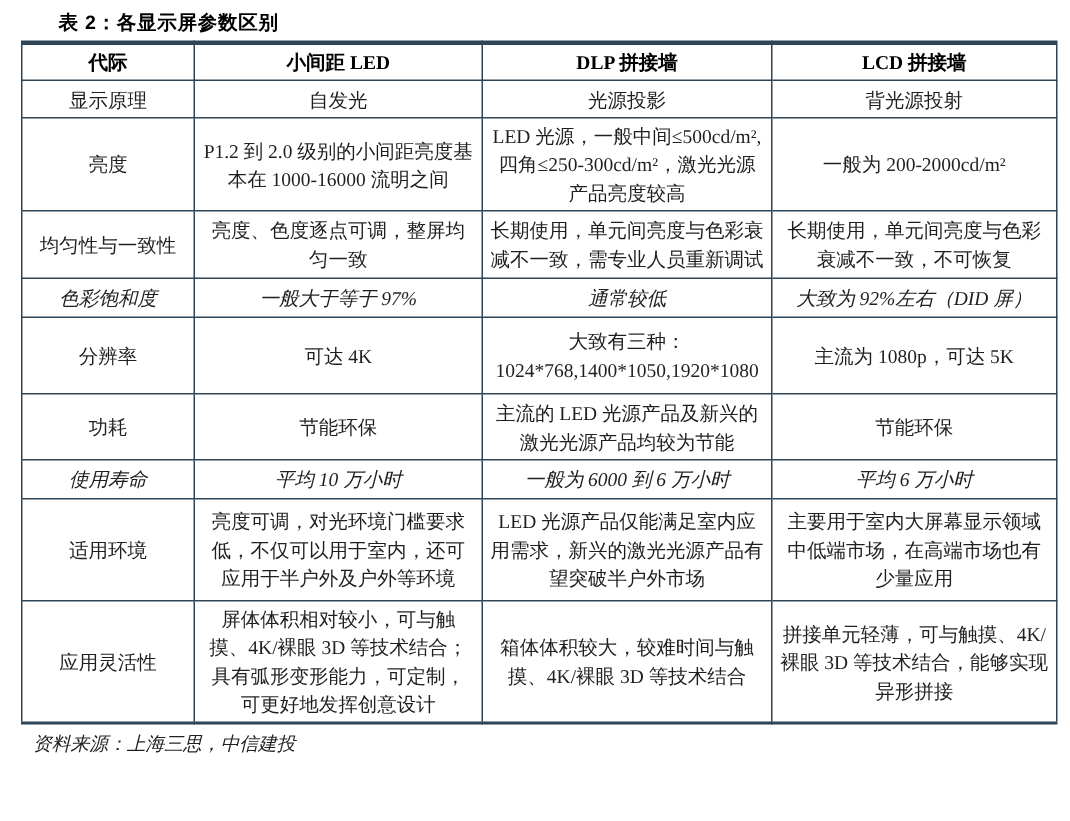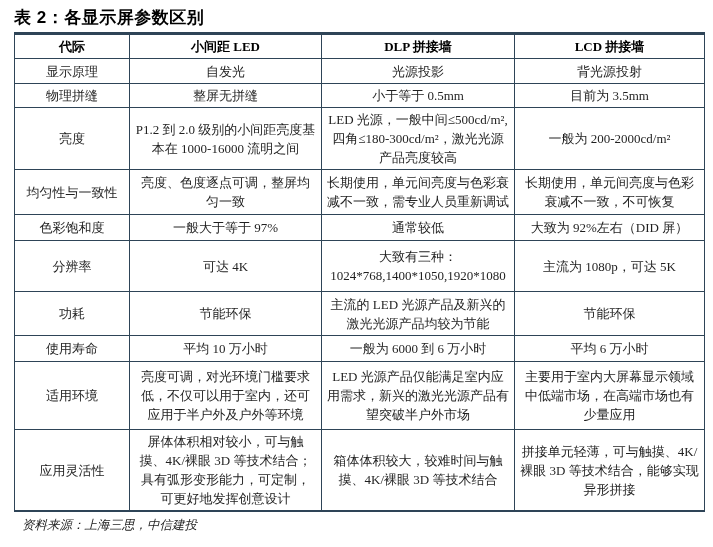--- a/index.html
+++ b/index.html
@@ -6,24 +6,25 @@
   body {
     width:713px; height:547px; overflow:hidden;
     background:#ffffff;
     font-family:"Liberation Serif", serif;
     color:#1f1f1f;
   }
   .page { position:relative; width:713px; height:547px; }
   .doc-title {
     font-family:"Liberation Sans", sans-serif;
     font-weight:bold;
-    font-size:17px;
+    font-size:13px;
     color:#000;
     padding:6px 0 3px 14px;
     letter-spacing:0.5px;
+    margin-left:25px;
   }
   table.cmp {
     border-collapse:collapse;
     table-layout:fixed;
     margin-left:14px;
     width:690px;
     border-top:3px solid #2e4457;
     border-bottom:2px solid #2e4457;
   }
   table.cmp col.c0 { width:115px; }
@@ -41,21 +42,21 @@
     word-break:break-all;
   }
   table.cmp th {
     font-weight:bold;
     font-size:13px;
     color:#000;
     margin-top:37px;
   }
   tr.h24 { height:24px; }
   tr.h25 { height:25px; }
-  tr.h26 { height:26px; }
+  tr.h26 { height:26px;font-style:italic; }
   tr.h44 { height:44px;padding-left:36px; }
   tr.h45 { height:45px; }
   tr.h51 { height:51px; }
   tr.h62 { height:62px; }
   tr.h68 { height:68px; }
   tr.h81 { height:81px; }
   .source-note {
     font-style:italic;
     font-size:12.5px;
     color:#1f1f1f;
@@ -84,30 +85,24 @@
         <th>LCD 拼接墙</th>
       </tr>
     </thead>
     <tbody>
       <tr class="h25">
         <td>显示原理</td>
         <td>自发光</td>
         <td>光源投影</td>
         <td>背光源投射</td>
       </tr>
-      <tr class="h24">
-        <td>物理拼缝</td>
-        <td>整屏无拼缝</td>
-        <td>小于等于 0.5mm</td>
-        <td>目前为 3.5mm</td>
-      </tr>
       <tr class="h62">
         <td>亮度</td>
         <td>P1.2 到 2.0 级别的小间距亮度基本在 1000-16000 流明之间</td>
-        <td>LED 光源，一般中间≤500cd/m²,四角≤180-300cd/m²，激光光源产品亮度较高</td>
+        <td>LED 光源，一般中间≤500cd/m²,四角≤250-300cd/m²，激光光源产品亮度较高</td>
         <td>一般为 200-2000cd/m²</td>
       </tr>
       <tr class="h45">
         <td>均匀性与一致性</td>
         <td>亮度、色度逐点可调，整屏均匀一致</td>
         <td>长期使用，单元间亮度与色彩衰减不一致，需专业人员重新调试</td>
         <td>长期使用，单元间亮度与色彩衰减不一致，不可恢复</td>
       </tr>
       <tr class="h26">
         <td>色彩饱和度</td>

